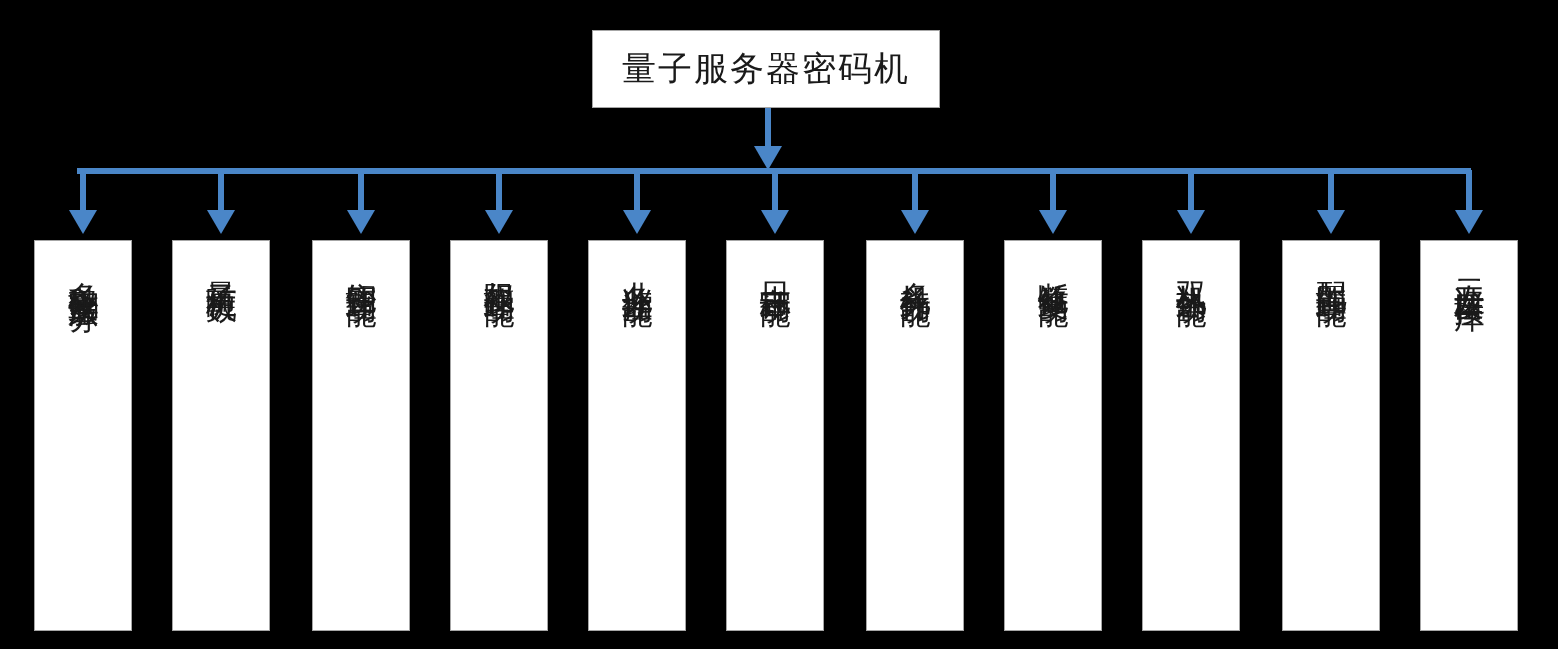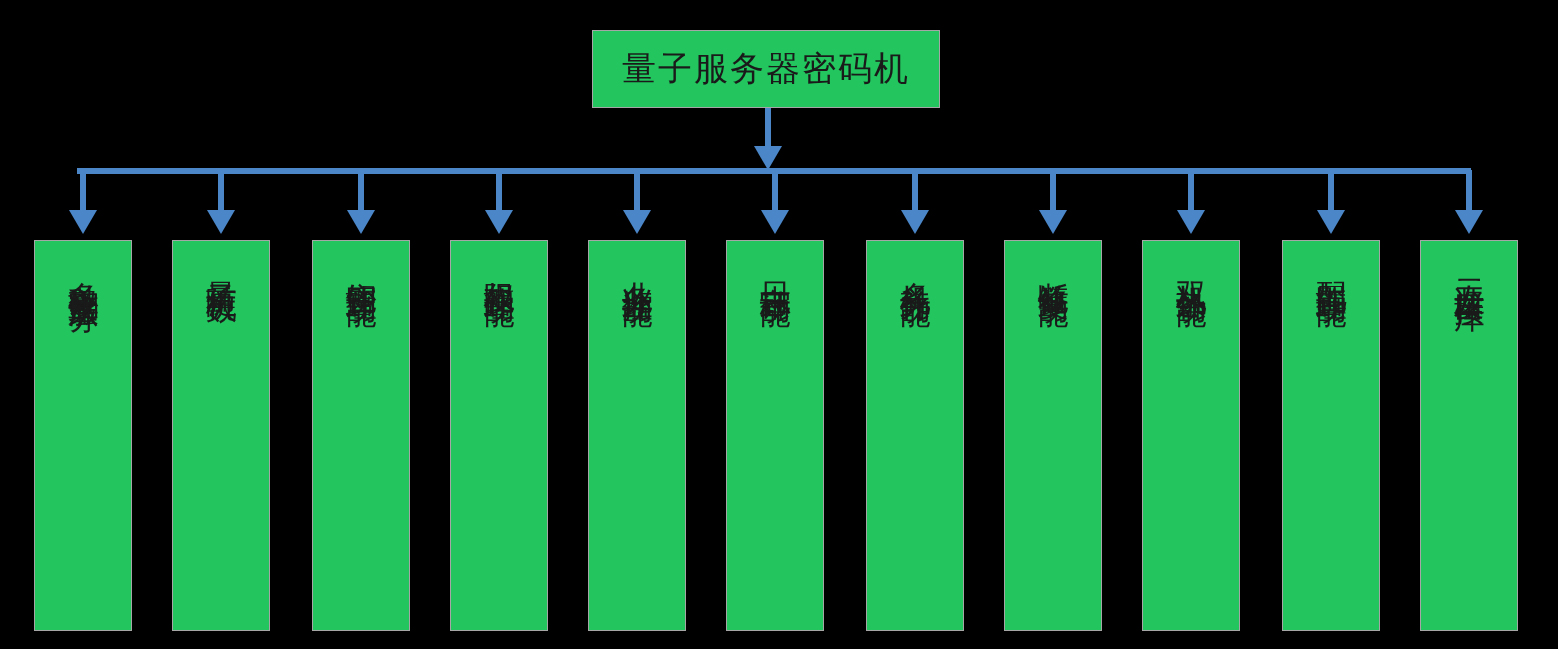--- a/index.html
+++ b/index.html
@@ -12,21 +12,21 @@
     width: 1558px;
     height: 649px;
     background: #000000;
     overflow: hidden;
     font-family: "DejaVu Serif", "Liberation Serif", serif;
   }
 
   
   .node {
     position: absolute;
-    background: #22c55e;
+    background: #ffffff;
     border: 1px solid #a6a6a6;
     box-sizing: border-box;
     color: #1a1a1a;
   }
 
   .root-node {
     left: 592px;
     top: 30px;
     width: 348px;
     height: 78px;

